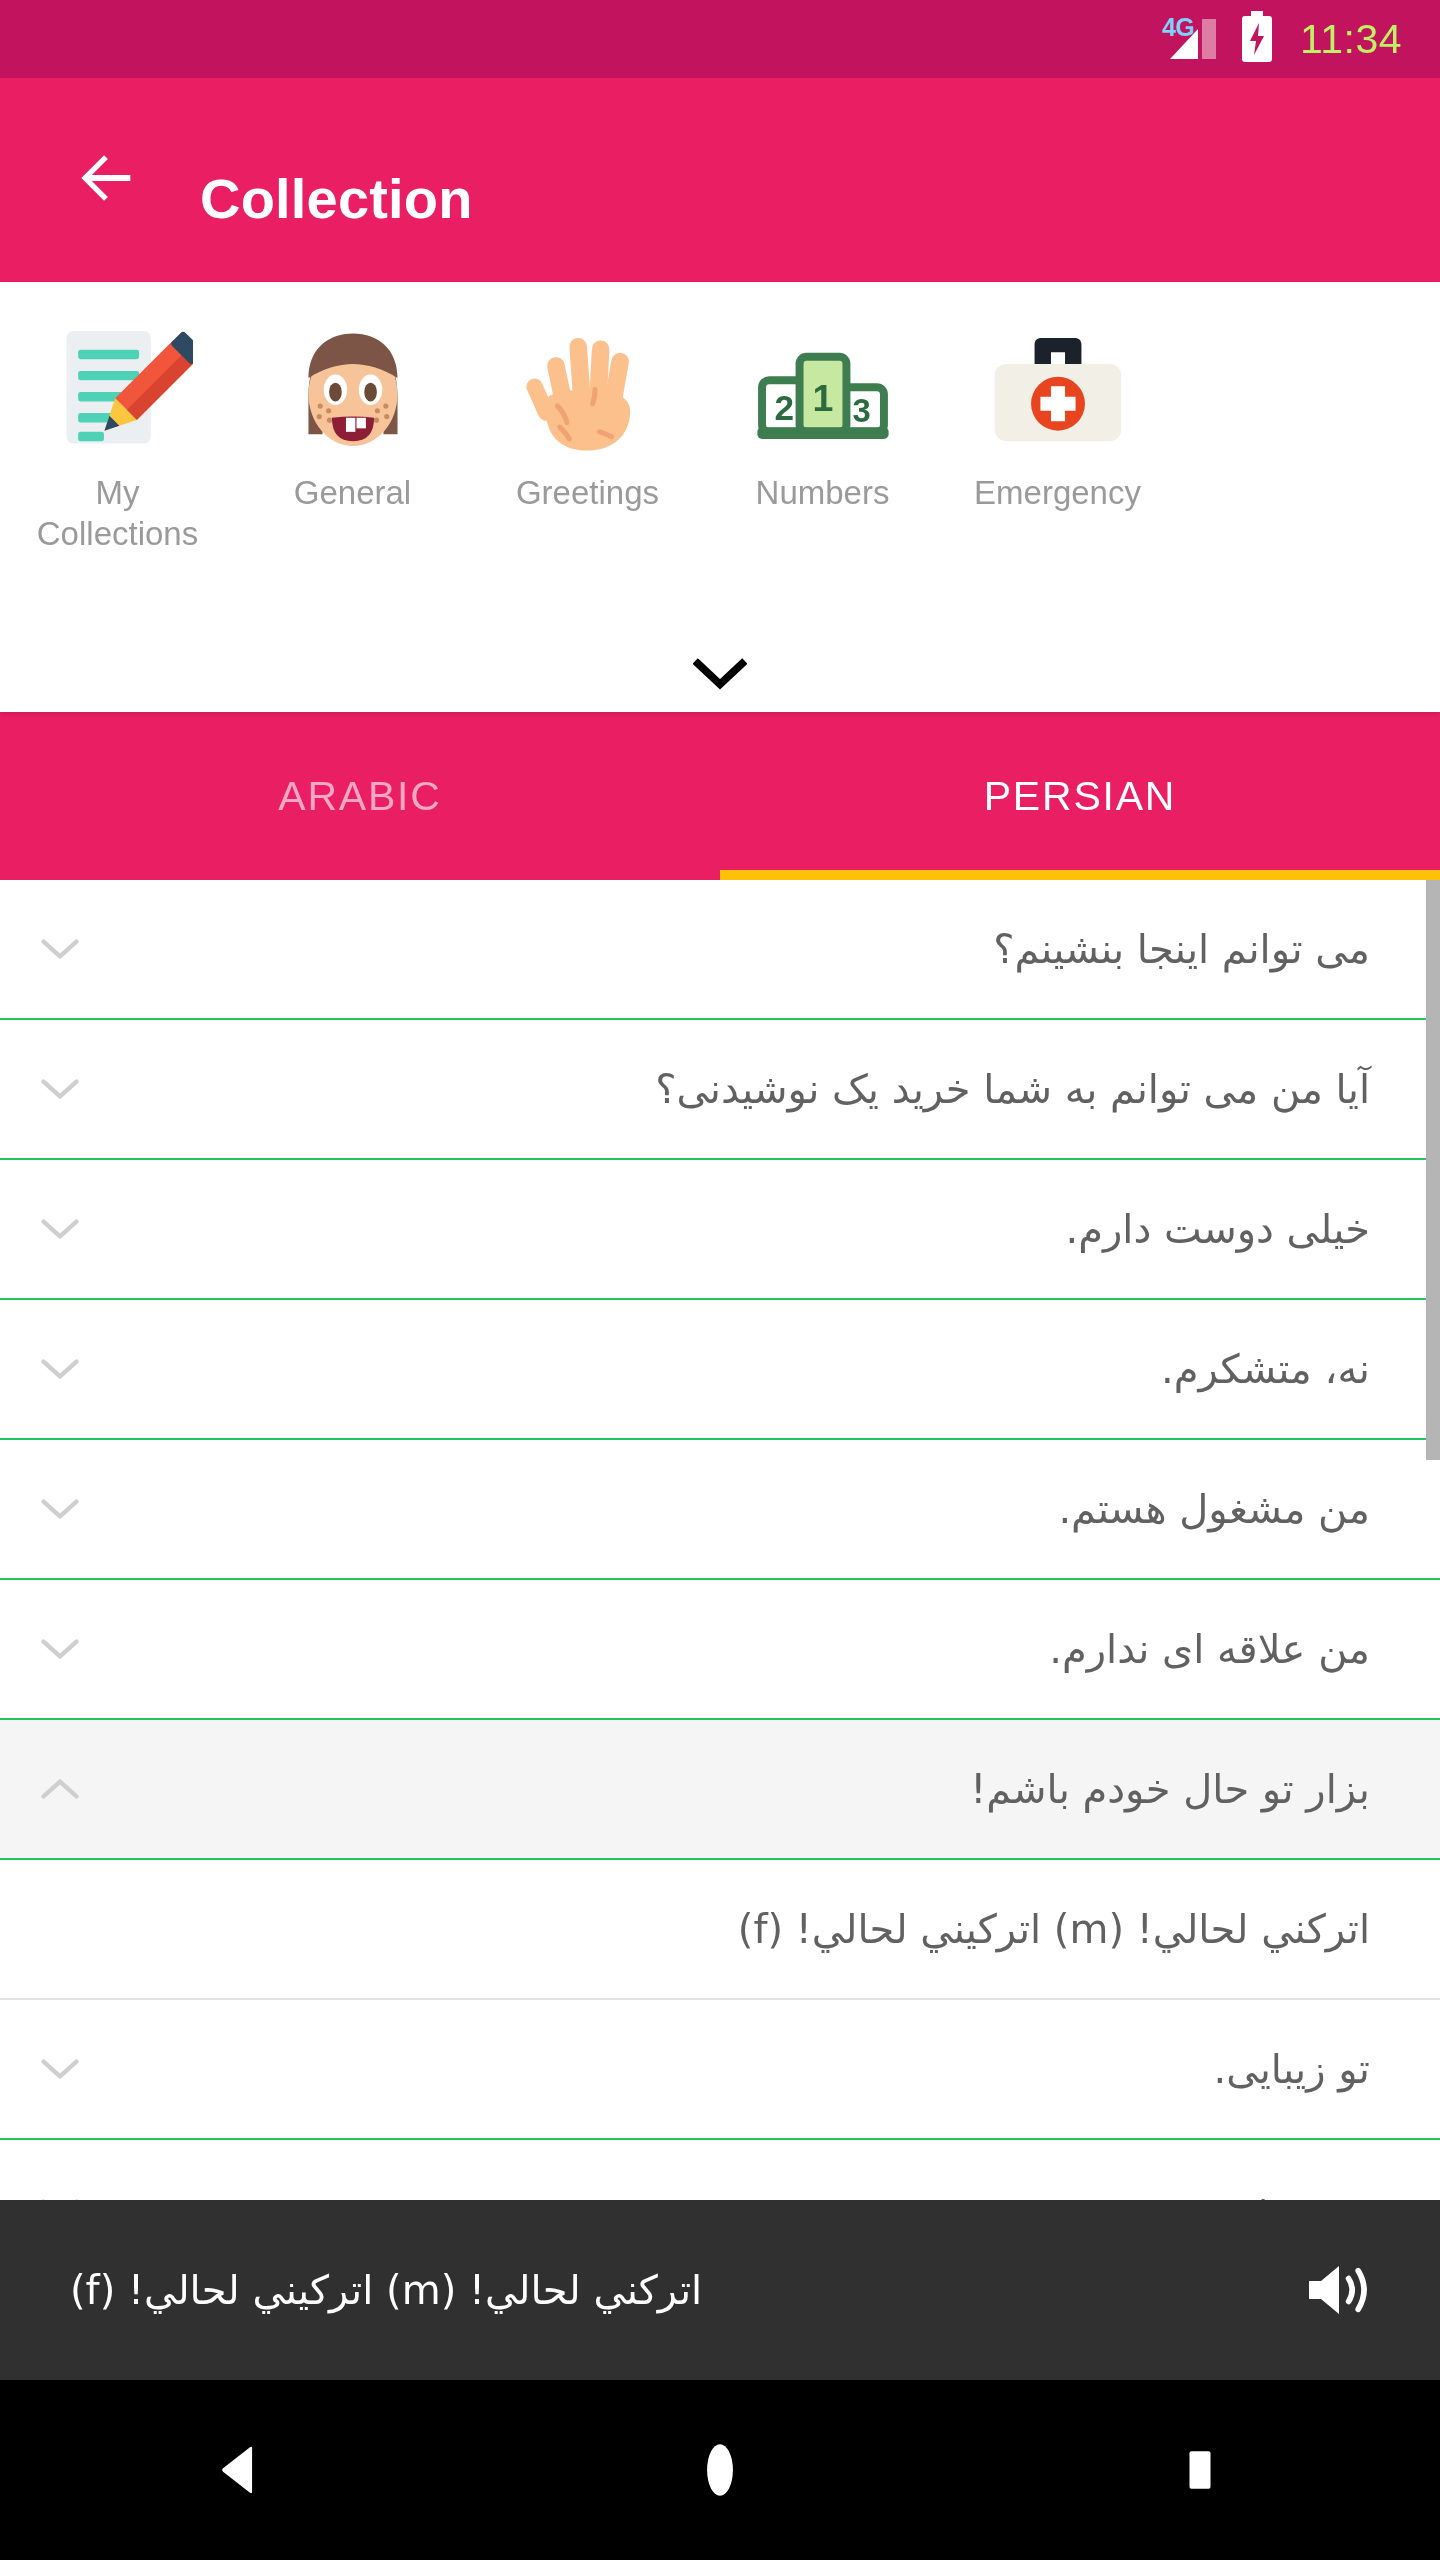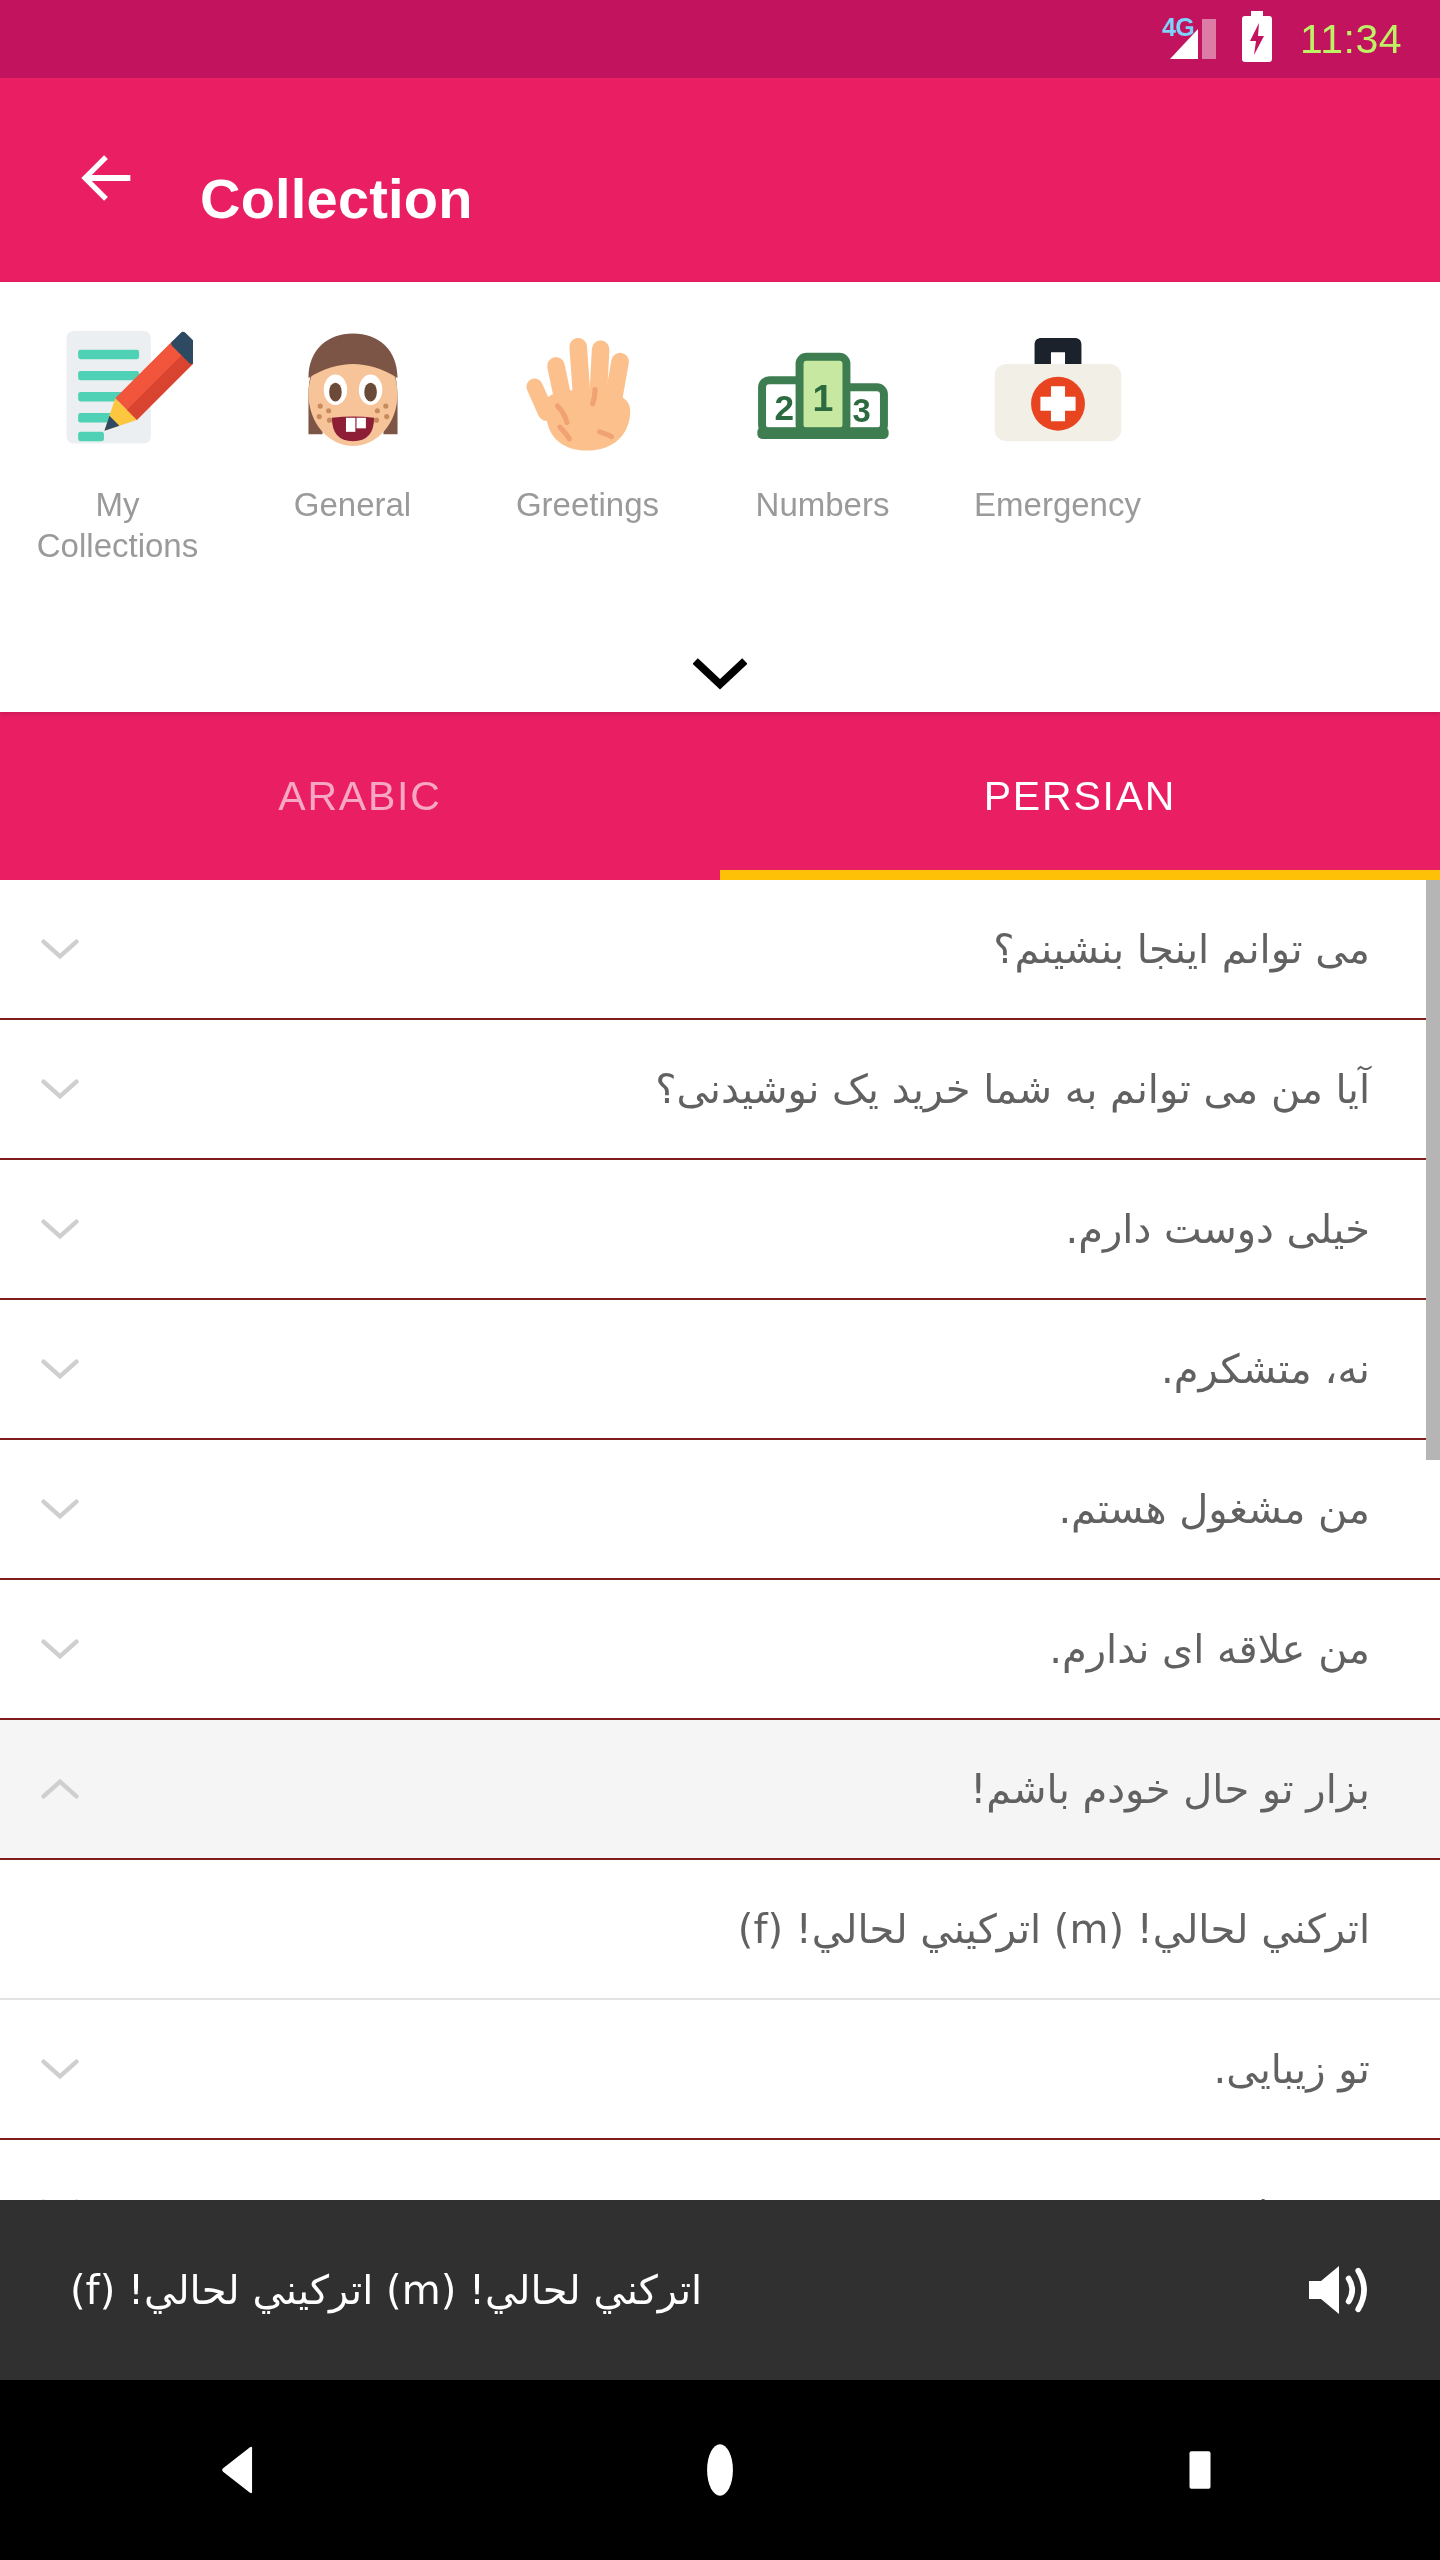--- a/index.html
+++ b/index.html
@@ -56,21 +56,21 @@
   }
   .cat-item{
     width:235px; display:flex; flex-direction:column;
     align-items:center; cursor:pointer;
   }
   .cat-icon{
     width:160px; height:160px; position:relative;
     display:flex; align-items:center; justify-content:center;
   }
   .cat-label{
-    margin-top:12px; font-size:33px; color:#9a9a9a;
+    font-size:33px; color:#9a9a9a;
     text-align:center; line-height:1.25; width:205px;
     word-break:break-word;
   }
   .cat-expand{
     position:absolute; bottom:18px; left:0; width:1440px;
     display:flex; justify-content:center; cursor:pointer;
   }
 
   
   .tab-bar{
@@ -92,21 +92,21 @@
   }
 
   
   .list{
     position:absolute; top:880px; left:0; width:1440px;
     height:1320px; overflow:hidden; background:#ffffff;
   }
   .row{
     position:relative; width:1440px; height:140px;
     background:#ffffff; display:flex; align-items:center;
-    border-bottom:2px solid #7f1d1d; cursor:pointer;
+    border-bottom:2px solid #22c55e; cursor:pointer;
   }
   .row.expanded{ background:#f5f5f5; }
   .row-chevron{
     width:120px; display:flex; align-items:center;
     justify-content:center; flex:0 0 120px;
   }
   .row-text{
     flex:1; text-align:right; padding-right:70px;
     font-size:40px; color:#616161; direction:rtl;
     font-family:"DejaVu Sans", sans-serif;

